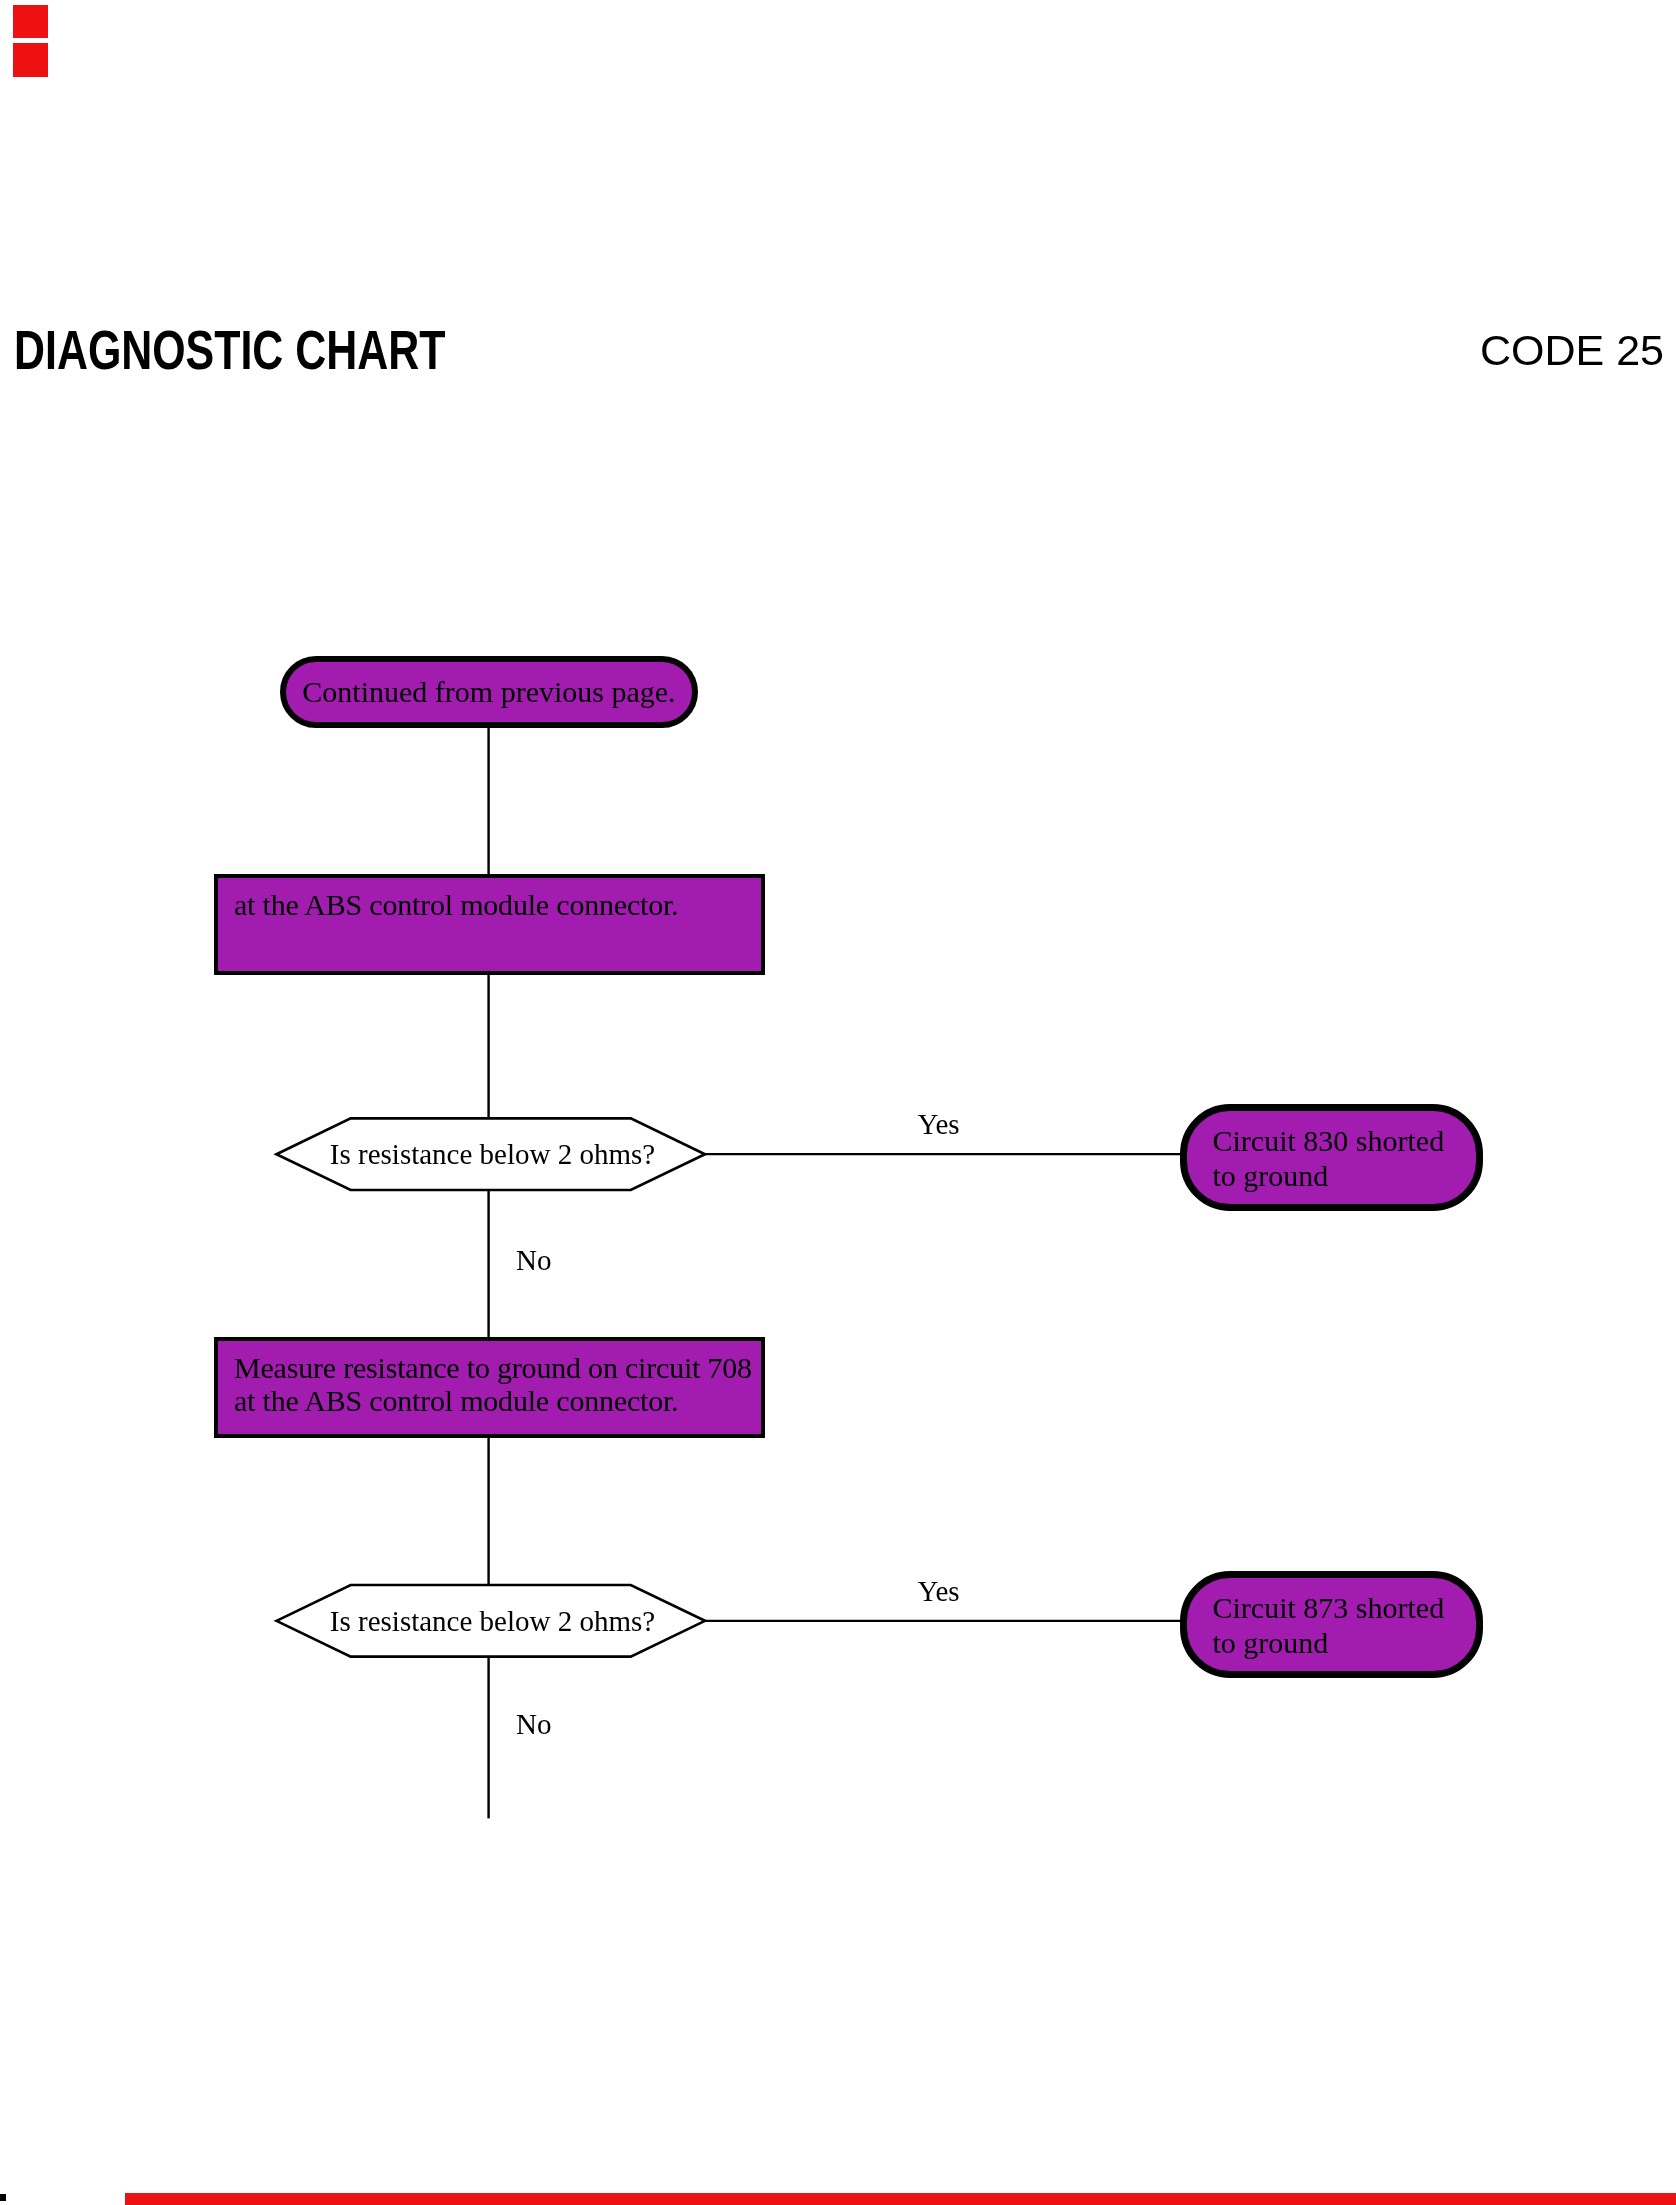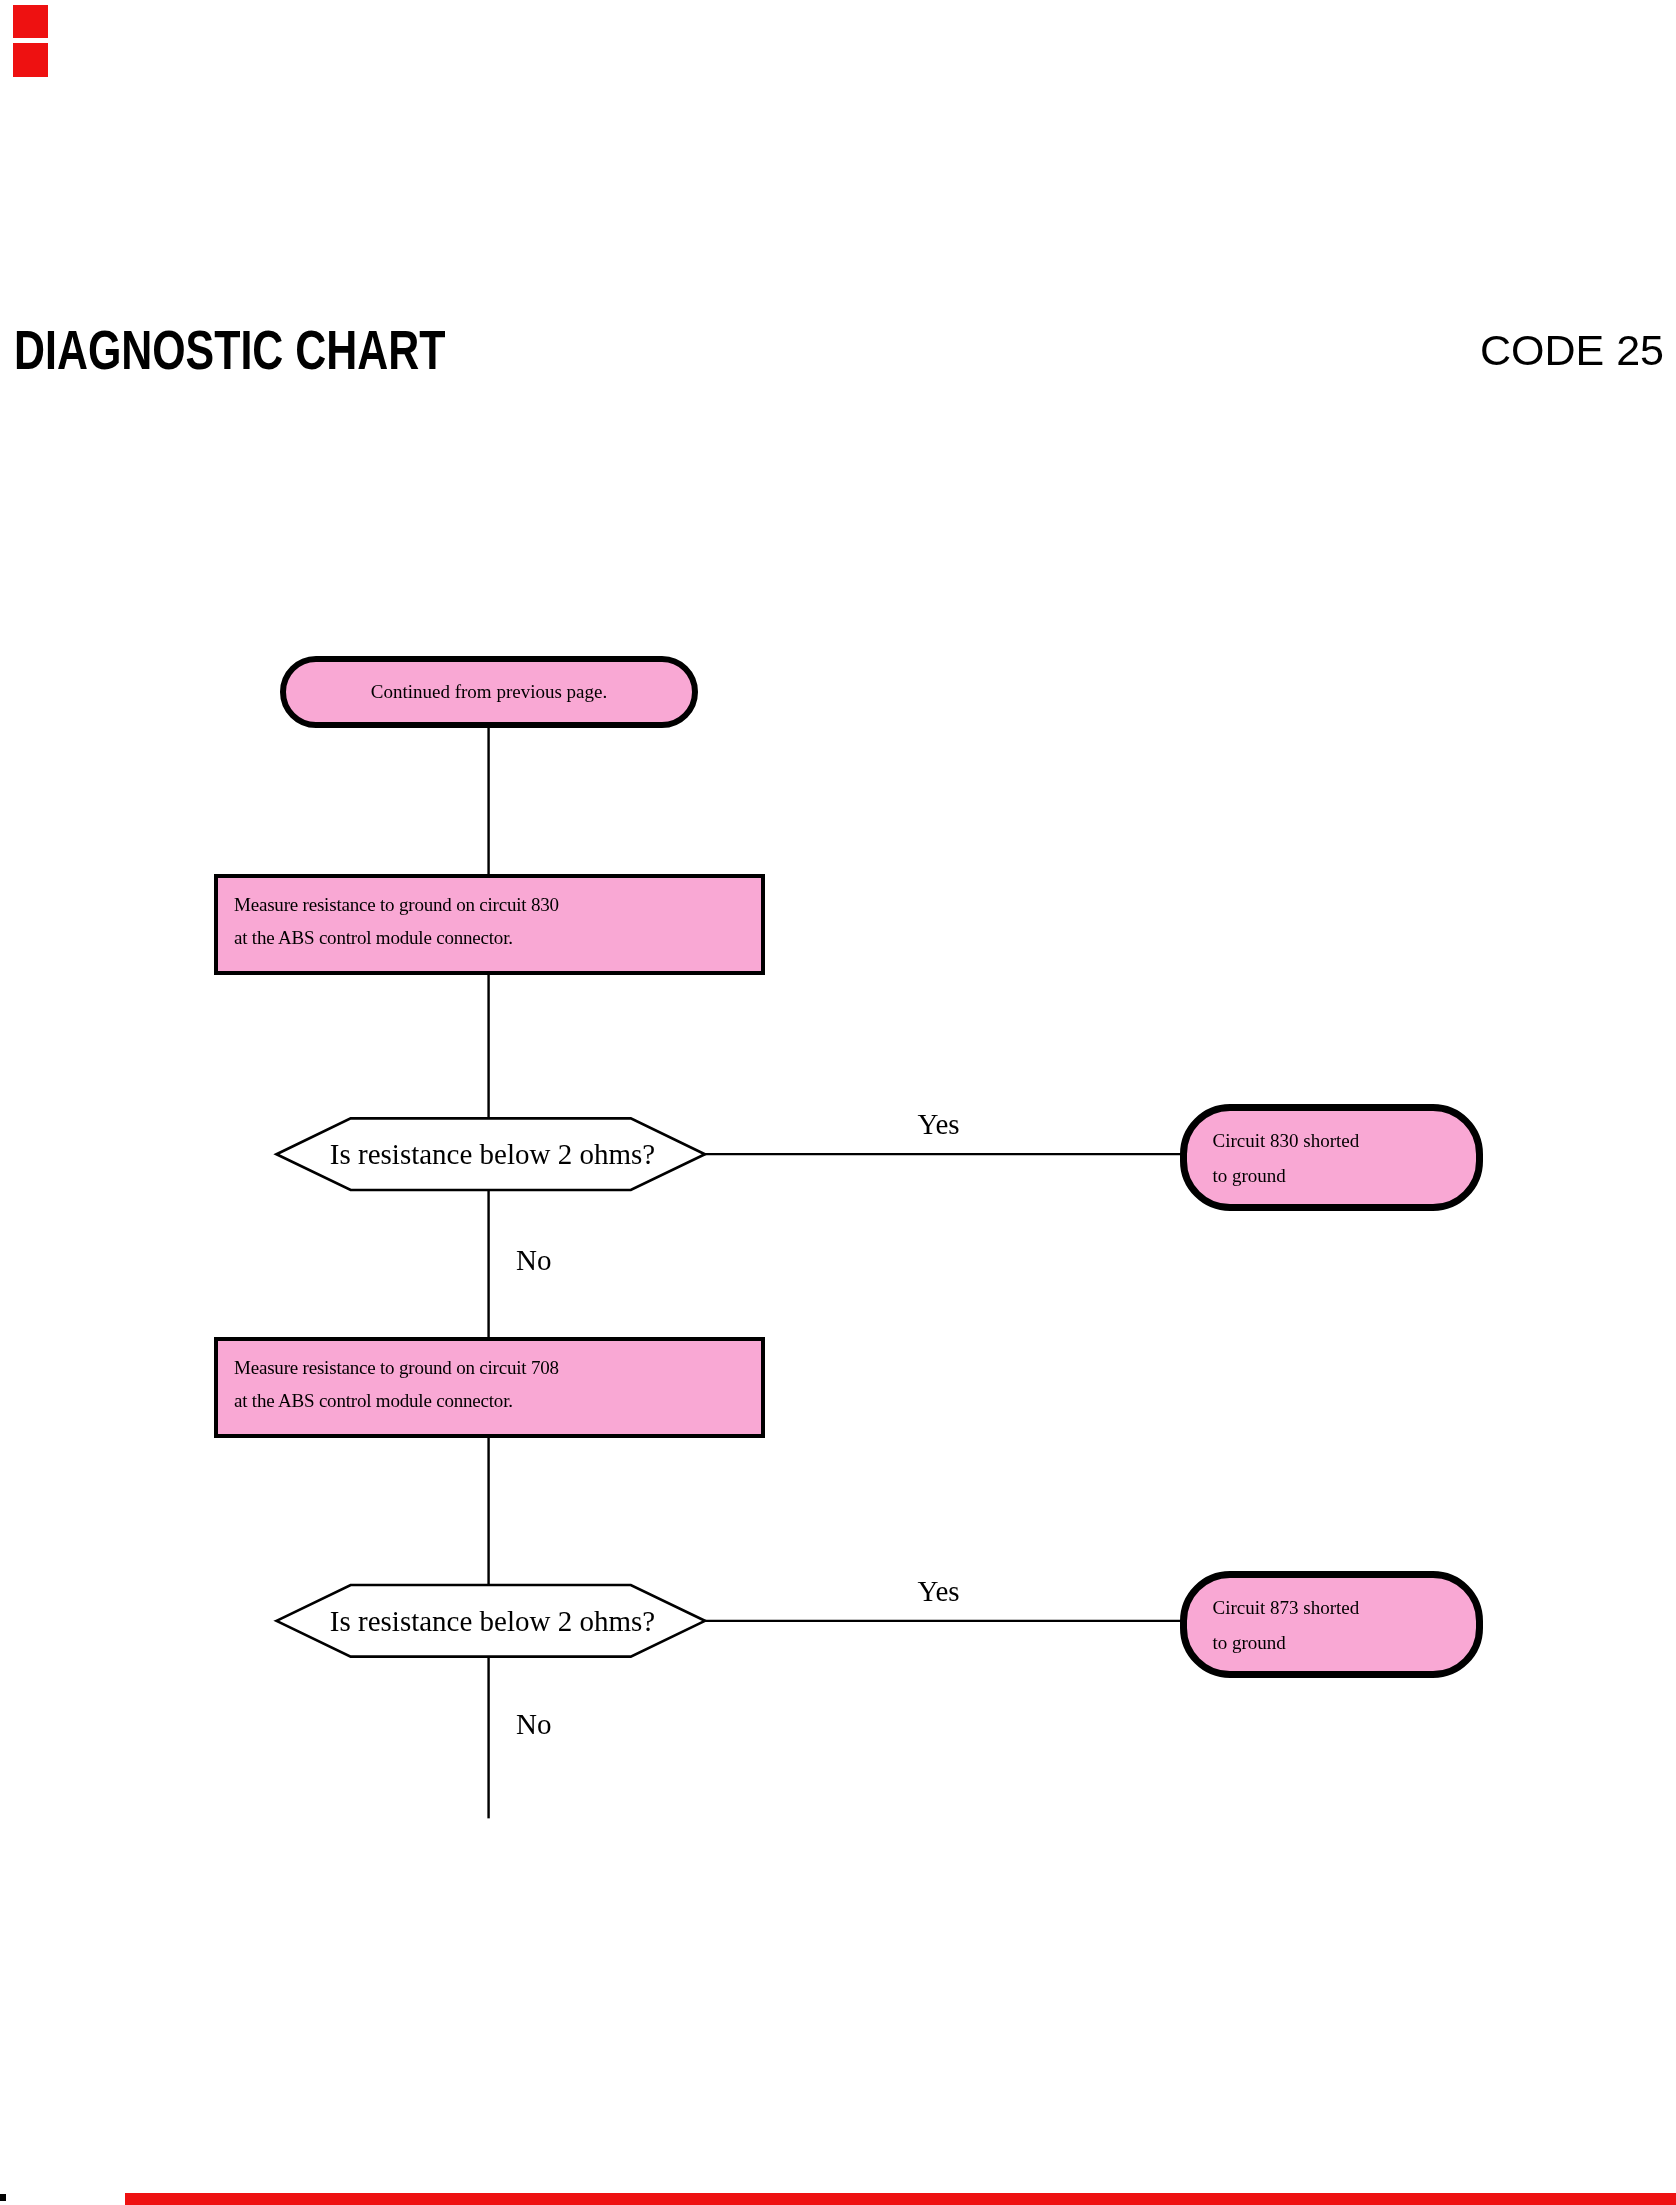--- a/index.html
+++ b/index.html
@@ -7,21 +7,21 @@
         font-family:"Liberation Serif",serif;color:#000;}
   
   .title{position:absolute;left:14px;top:323px;font-family:"Liberation Sans",sans-serif;
          font-weight:bold;font-size:55px;line-height:55px;white-space:nowrap;
          transform:scaleX(0.78);transform-origin:0 0;}
   .code{position:absolute;right:12px;top:325px;font-family:"Liberation Sans",sans-serif;
         font-size:43px;line-height:50px;white-space:nowrap;}
   
   .svg-layer{position:absolute;left:0;top:0;}
   
-  .node{position:absolute;background:#f9a8d4;box-sizing:border-box;font-size:19px;}
+  .node{position:absolute;background:#a21caf;box-sizing:border-box;font-size:30px;}
   .terminator-start{left:280px;top:656px;width:418px;height:72px;border:6px solid #000;
         border-radius:36px;display:flex;align-items:center;justify-content:center;white-space:nowrap;}
   .process{left:214px;width:551px;height:101px;border:4.9px solid #000;
         padding:9.7px 4.9px 0 16px;line-height:33px;white-space:nowrap;letter-spacing:-0.2px;}
   #process1{top:874px;}
   #process2{top:1337px;}
   .decision-label{position:absolute;left:280px;width:425px;height:72px;display:flex;
         align-items:center;justify-content:center;font-size:29px;white-space:nowrap;}
   #decision1-label{top:1118px;}
   #decision2-label{top:1585px;}
@@ -70,21 +70,20 @@
     </g>
     <polygon points="455,1899 577,1840 1038,1840 1160,1899 1038,1958 577,1958" fill="#ffffff" stroke="#000" stroke-width="4.5"></polygon>
     <polygon points="455,2667 577,2608 1038,2608 1160,2667 1038,2726 577,2726" fill="#ffffff" stroke="#000" stroke-width="4.5"></polygon>
   </svg>
 
   <div class="node terminator-start">
     <span>Continued from previous page.</span>
   </div>
 
   <div class="node process" id="process1">
-    <div>Measure resistance to ground on circuit 830</div>
     <div>at the ABS control module connector.</div>
   </div>
 
   <div class="decision-label" id="decision1-label">
     <span>Is resistance below 2 ohms?</span>
   </div>
 
   <div class="edge-label" id="yes1">Yes</div>
   <div class="edge-label" id="no1">No</div>
 

